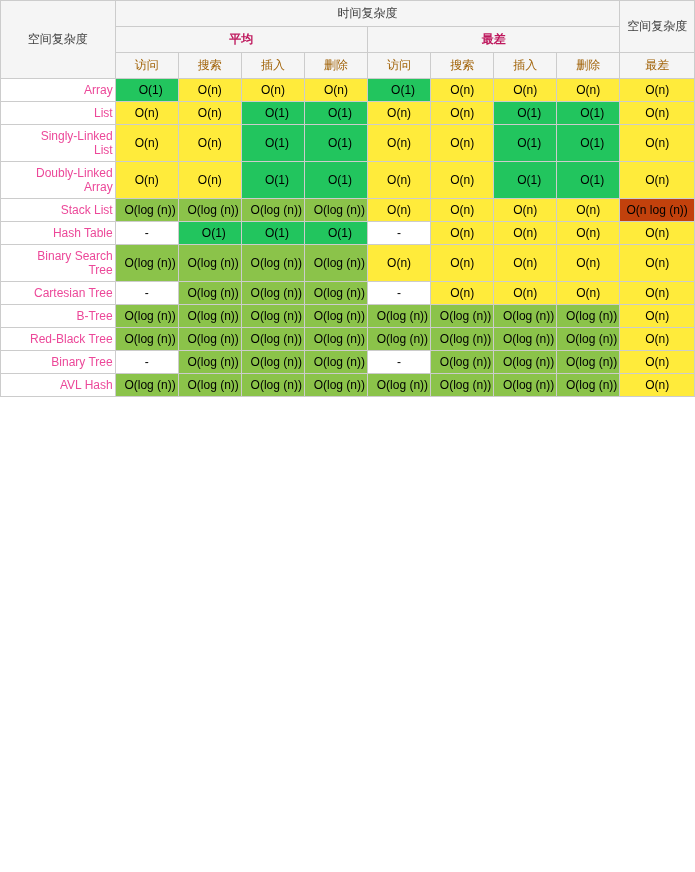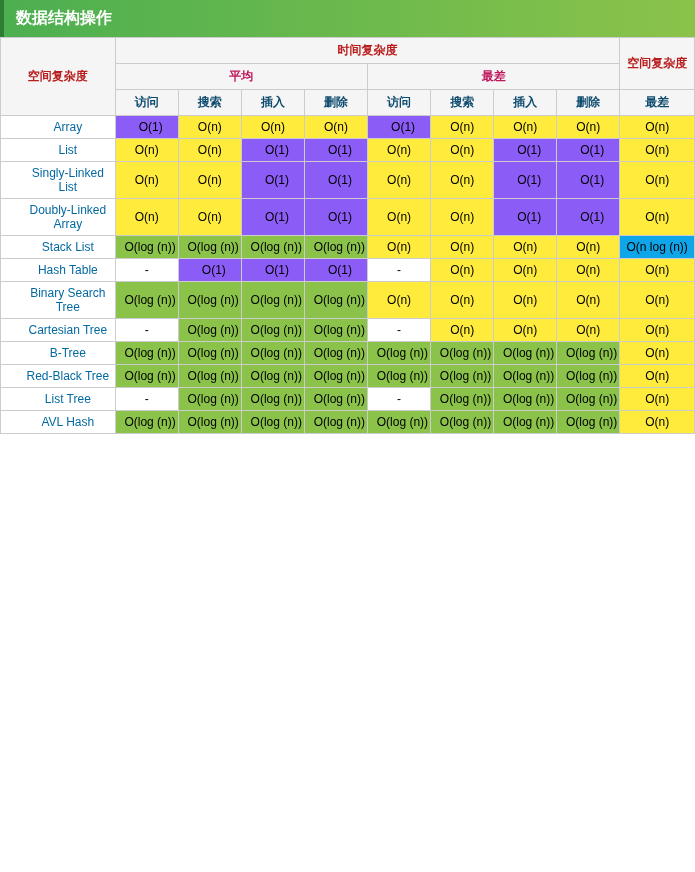--- a/index.html
+++ b/index.html
@@ -28,61 +28,58 @@
       padding: 4px 2px;
       vertical-align: middle;
     }
     
     .col-ds { width: 100px; }
     .col-cell { width: 55px; }
     .col-space { width: 65px; }
     
     .header-row-1 th {
       background: #f5f5f5;
-      font-weight: bold;
-      color: #b91c1c;
+      font-weight: normal;
+      color: #404040;
     }
     
     .header-row-2 th {
       background: #f5f5f5;
       font-weight: bold;
       color: #be185d;
     }
     
     .header-row-3 th {
       background: #f5f5f5;
-      font-weight: bold;
-      color: #0c4a6e;
+      font-weight: normal;
+      color: #a16207;
     }
     
     .ds-name {
-      text-align: center;
+      text-align: right;
       padding-left: 22px;
-      color: #0369a1;
+      color: #ec4899;
       cursor: pointer;
       background: #fff;
     }
     
     
-    .green-bright { background: #8b5cf6; color: #000; padding-left: 10px; }
+    .green-bright { background: #22c55e; color: #000; padding-left: 10px; }
     .green-medium { background: #8bc34a; color: #000; text-align: right; }
     .yellow { background: #ffeb3b; color: #000; margin-top: 12px; }
-    .orange { background: #0ea5e9; color: #000; text-align: center; }
+    .orange { background: #c2410c; color: #000; text-align: center; }
     .white-cell { background: #fff; color: #000; }
     
     tr:nth-child(odd) .ds-name { background: #fff; }
     tr:nth-child(even) .ds-name { background: #fff; }
   </style>
 </head>
 <body>
 
 <div class="page-container">
-  <div class="header">
-    <span>数据结构操作</span>
-  </div>
 
   <table>
     <colgroup>
       <col class="col-ds">
       <col class="col-cell">
       <col class="col-cell">
       <col class="col-cell">
       <col class="col-cell">
       <col class="col-cell">
       <col class="col-cell">
@@ -227,21 +224,21 @@
           <td class="green-medium">O(log (n))</td>
           <td class="green-medium">O(log (n))</td>
           <td class="green-medium">O(log (n))</td>
           <td class="green-medium">O(log (n))</td>
           <td class="green-medium">O(log (n))</td>
           <td class="green-medium">O(log (n))</td>
           <td class="green-medium">O(log (n))</td>
           <td class="yellow">O(n)</td>
         </tr>
         <tr>
-          <td class="ds-name">List Tree</td>
+          <td class="ds-name">Binary Tree</td>
           <td class="white-cell">-</td>
           <td class="green-medium">O(log (n))</td>
           <td class="green-medium">O(log (n))</td>
           <td class="green-medium">O(log (n))</td>
           <td class="white-cell">-</td>
           <td class="green-medium">O(log (n))</td>
           <td class="green-medium">O(log (n))</td>
           <td class="green-medium">O(log (n))</td>
           <td class="yellow">O(n)</td>
         </tr>

